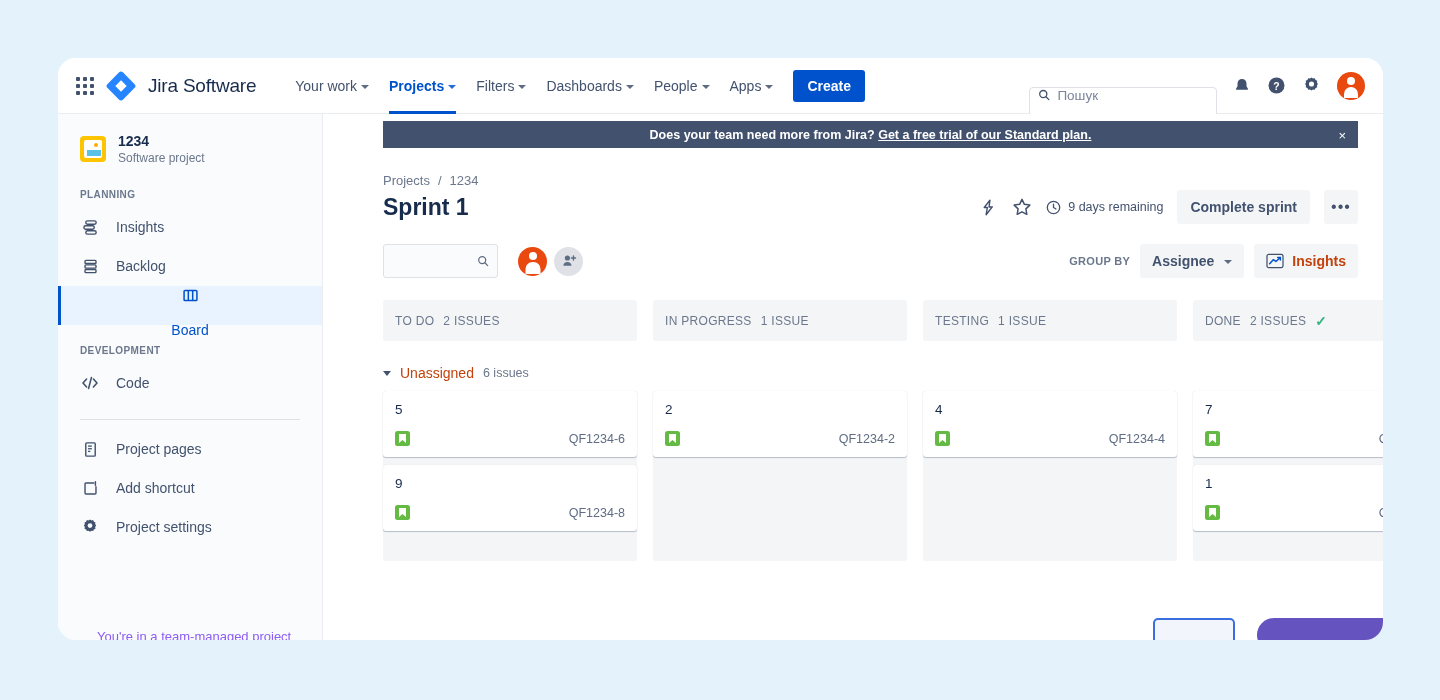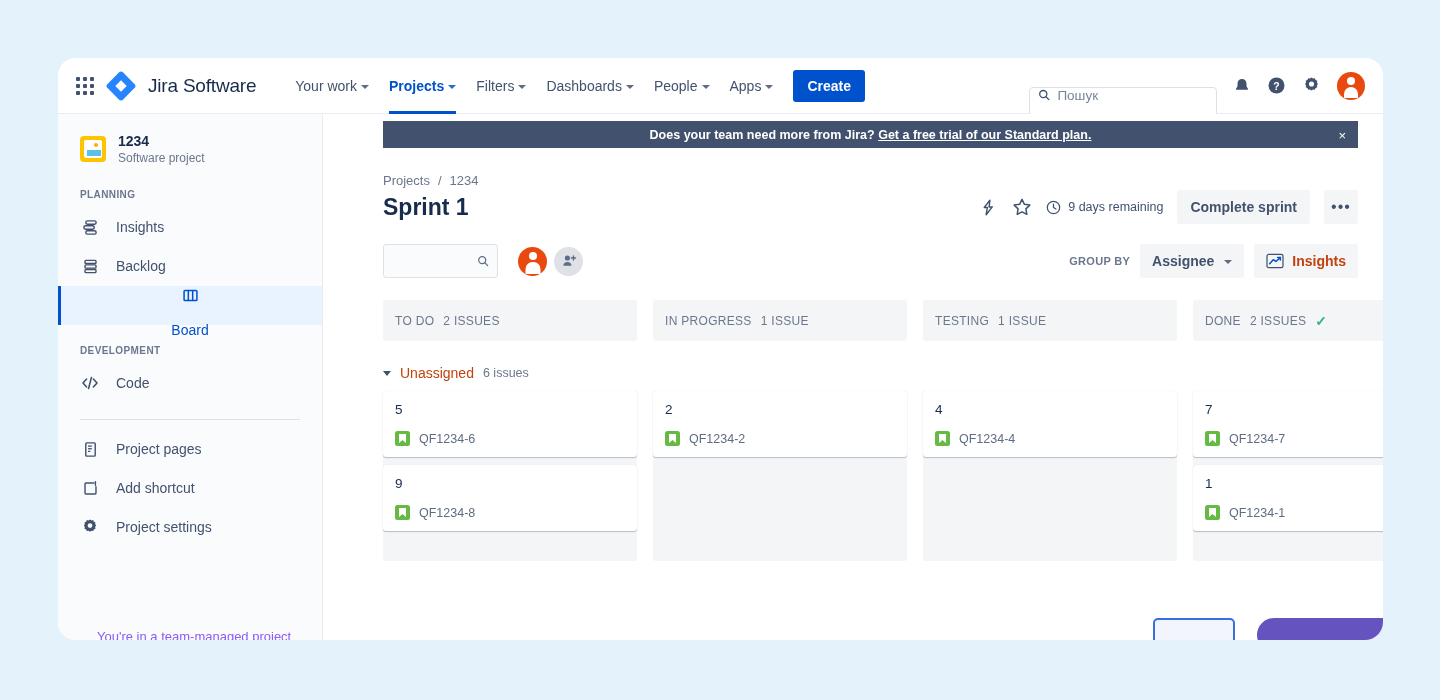--- a/index.html
+++ b/index.html
@@ -432,21 +432,21 @@
   }
   .card {
     background:#fff;
     border-radius:3px;
     box-shadow: 0 1px 1px rgba(9,30,66,.25), 0 0 1px rgba(9,30,66,.13);
     padding: 11px 12px 11px 12px;
     margin-bottom: 8px;
     cursor:pointer;
   }
   .card-title { font-size:13.5px; color:#172b4d; margin-bottom: 14px;}
-  .card-meta { display:flex; align-items:center; gap:9px;}
+  .card-meta { display:flex; align-items:center; gap:9px;justify-content:space-between;}
   .story-ico {
     width:15px;height:15px;border-radius:2.5px;
     background:#65ba43;
     position:relative;
     flex-shrink:0;
   }
   .story-ico::after{
     content:"";
     position:absolute;
     left:4px; top:3px;

